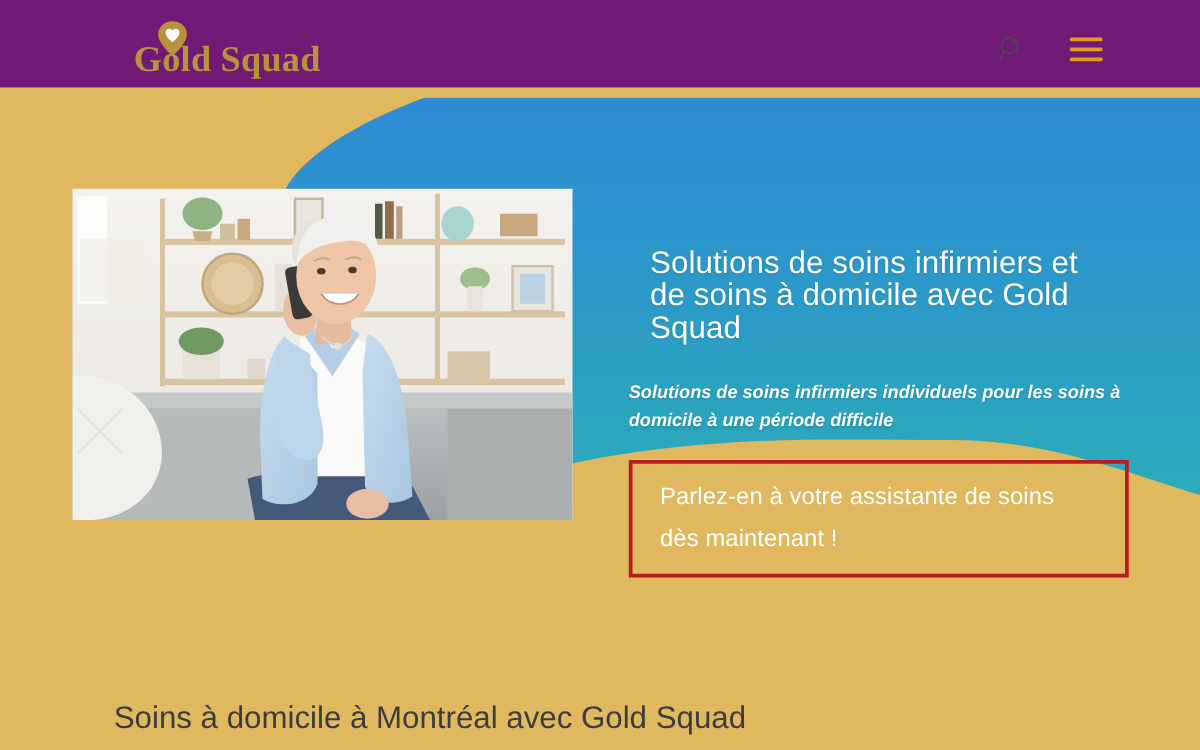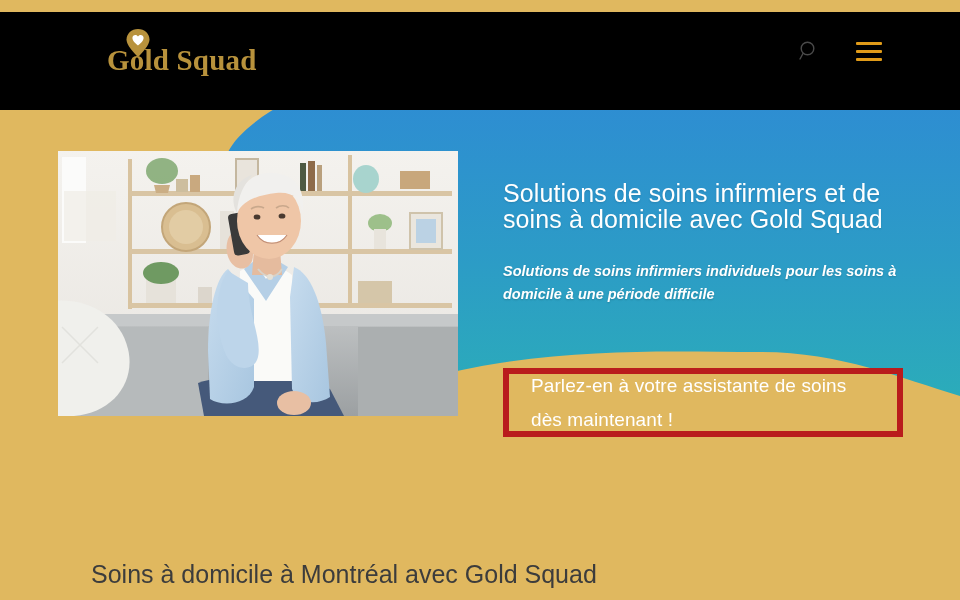--- a/index.html
+++ b/index.html
@@ -16,24 +16,24 @@
     position: relative;
     width: 960px;
     height: 600px;
     overflow: hidden;
     background: #E0B85F;
   }
 
   
   .site-header {
     position: absolute;
-    top: 12px; left: 0;
+    top: 0; left: 0;
     width: 960px;
-    height: 98px;
-    background: #000000;
+    height: 70px;
+    background: #701a75;
     z-index: 40;
   }
 
   .logo {
     position: absolute;
     left: 107px;
     top: 16px;
     width: 160px;
     height: 48px;
   }
@@ -111,21 +111,21 @@
   .hero-photo svg { display: block; }
 
   .hero-copy {
     position: absolute;
     left: 503px;
     top: 180px;
     width: 400px;
     z-index: 10;
   }
   .hero-title {
-    margin: 0;
+    margin: 17px;
     font-size: 25px;
     line-height: 26px;
     font-weight: normal;
     color: #FFFFFF;
     letter-spacing: .1px;
     text-shadow: 0 1px 2px rgba(0,0,0,0.13);
   }
   .hero-subtitle {
     margin: 28px 0 12px 0;
     font-size: 14.5px;
@@ -134,22 +134,22 @@
     font-style: italic;
     color: #FFFFFF;
     text-shadow: 0 1px 2px rgba(0,0,0,0.18);
   }
 
   .cta-button {
     position: absolute;
     left: 503px;
     top: 368px;
     width: 400px;
-    height: 69px;
-    border: 6px solid #b91c1c;
+    height: 94px;
+    border: 3px solid #b91c1c;
     background: transparent;
     box-sizing: border-box;
     z-index: 20;
     cursor: pointer;
     display: flex;
     align-items: center;
   }
   .cta-label {
     display: block;
     padding: 0 22px;

